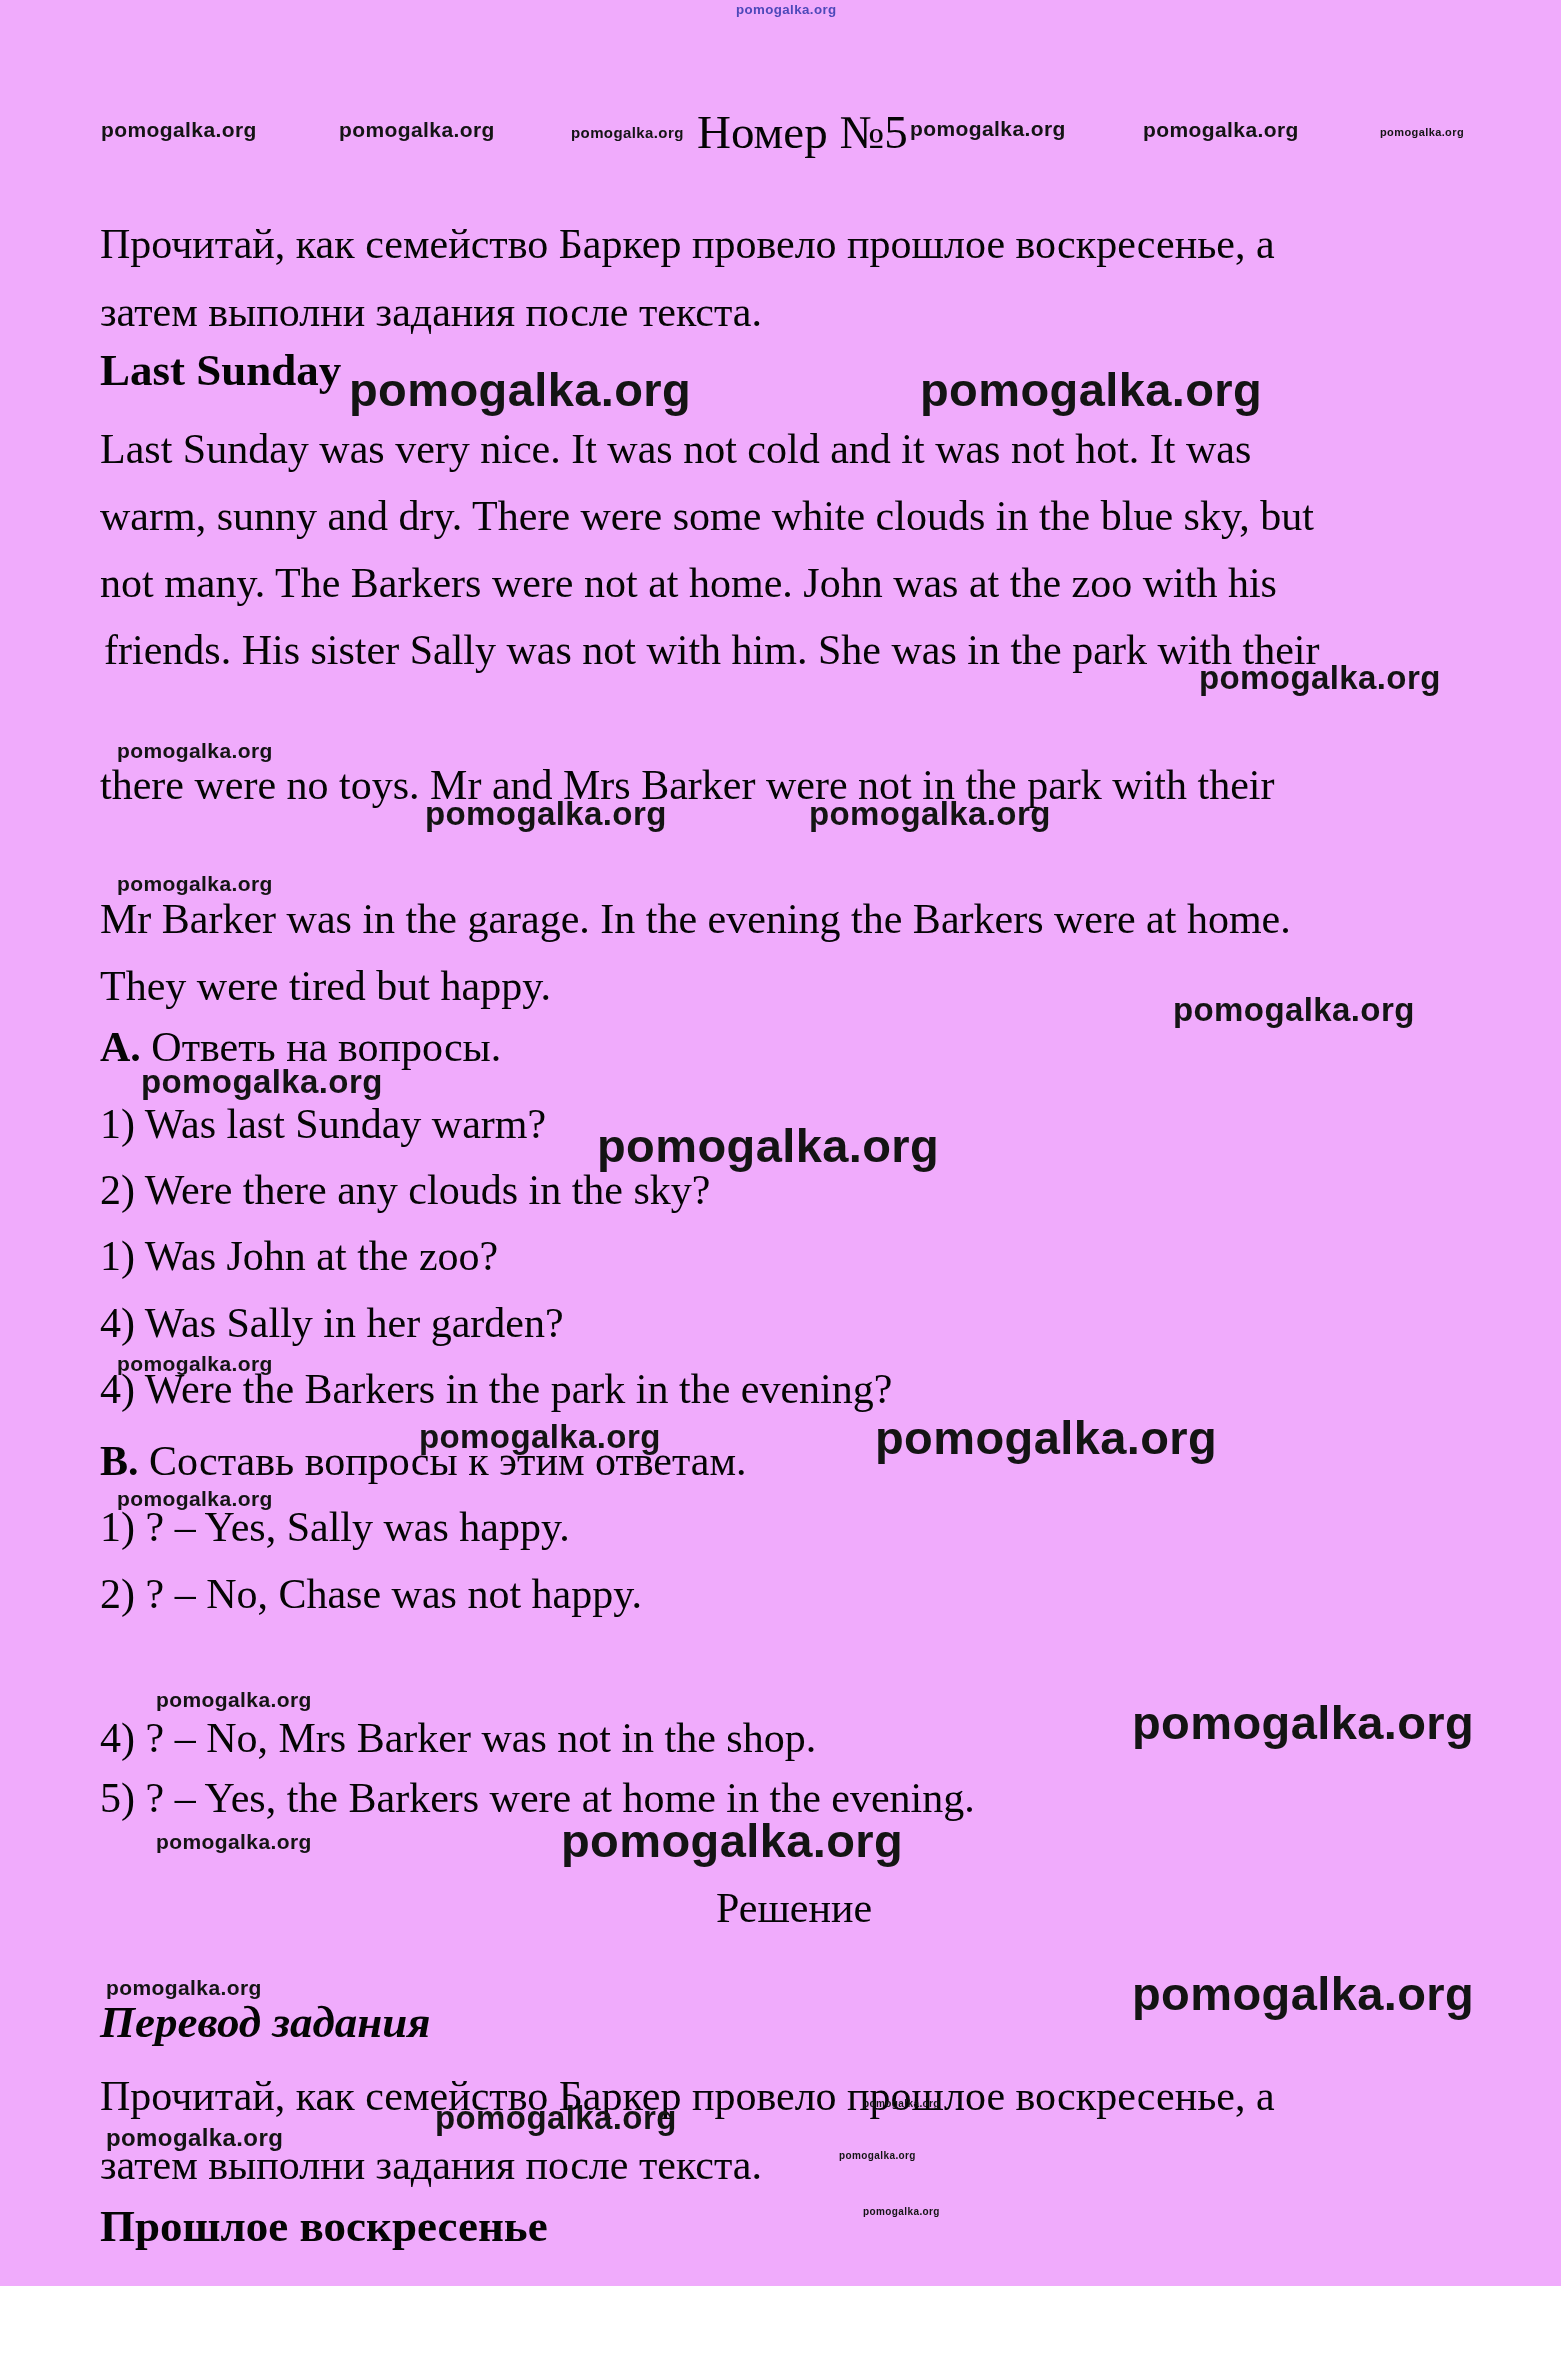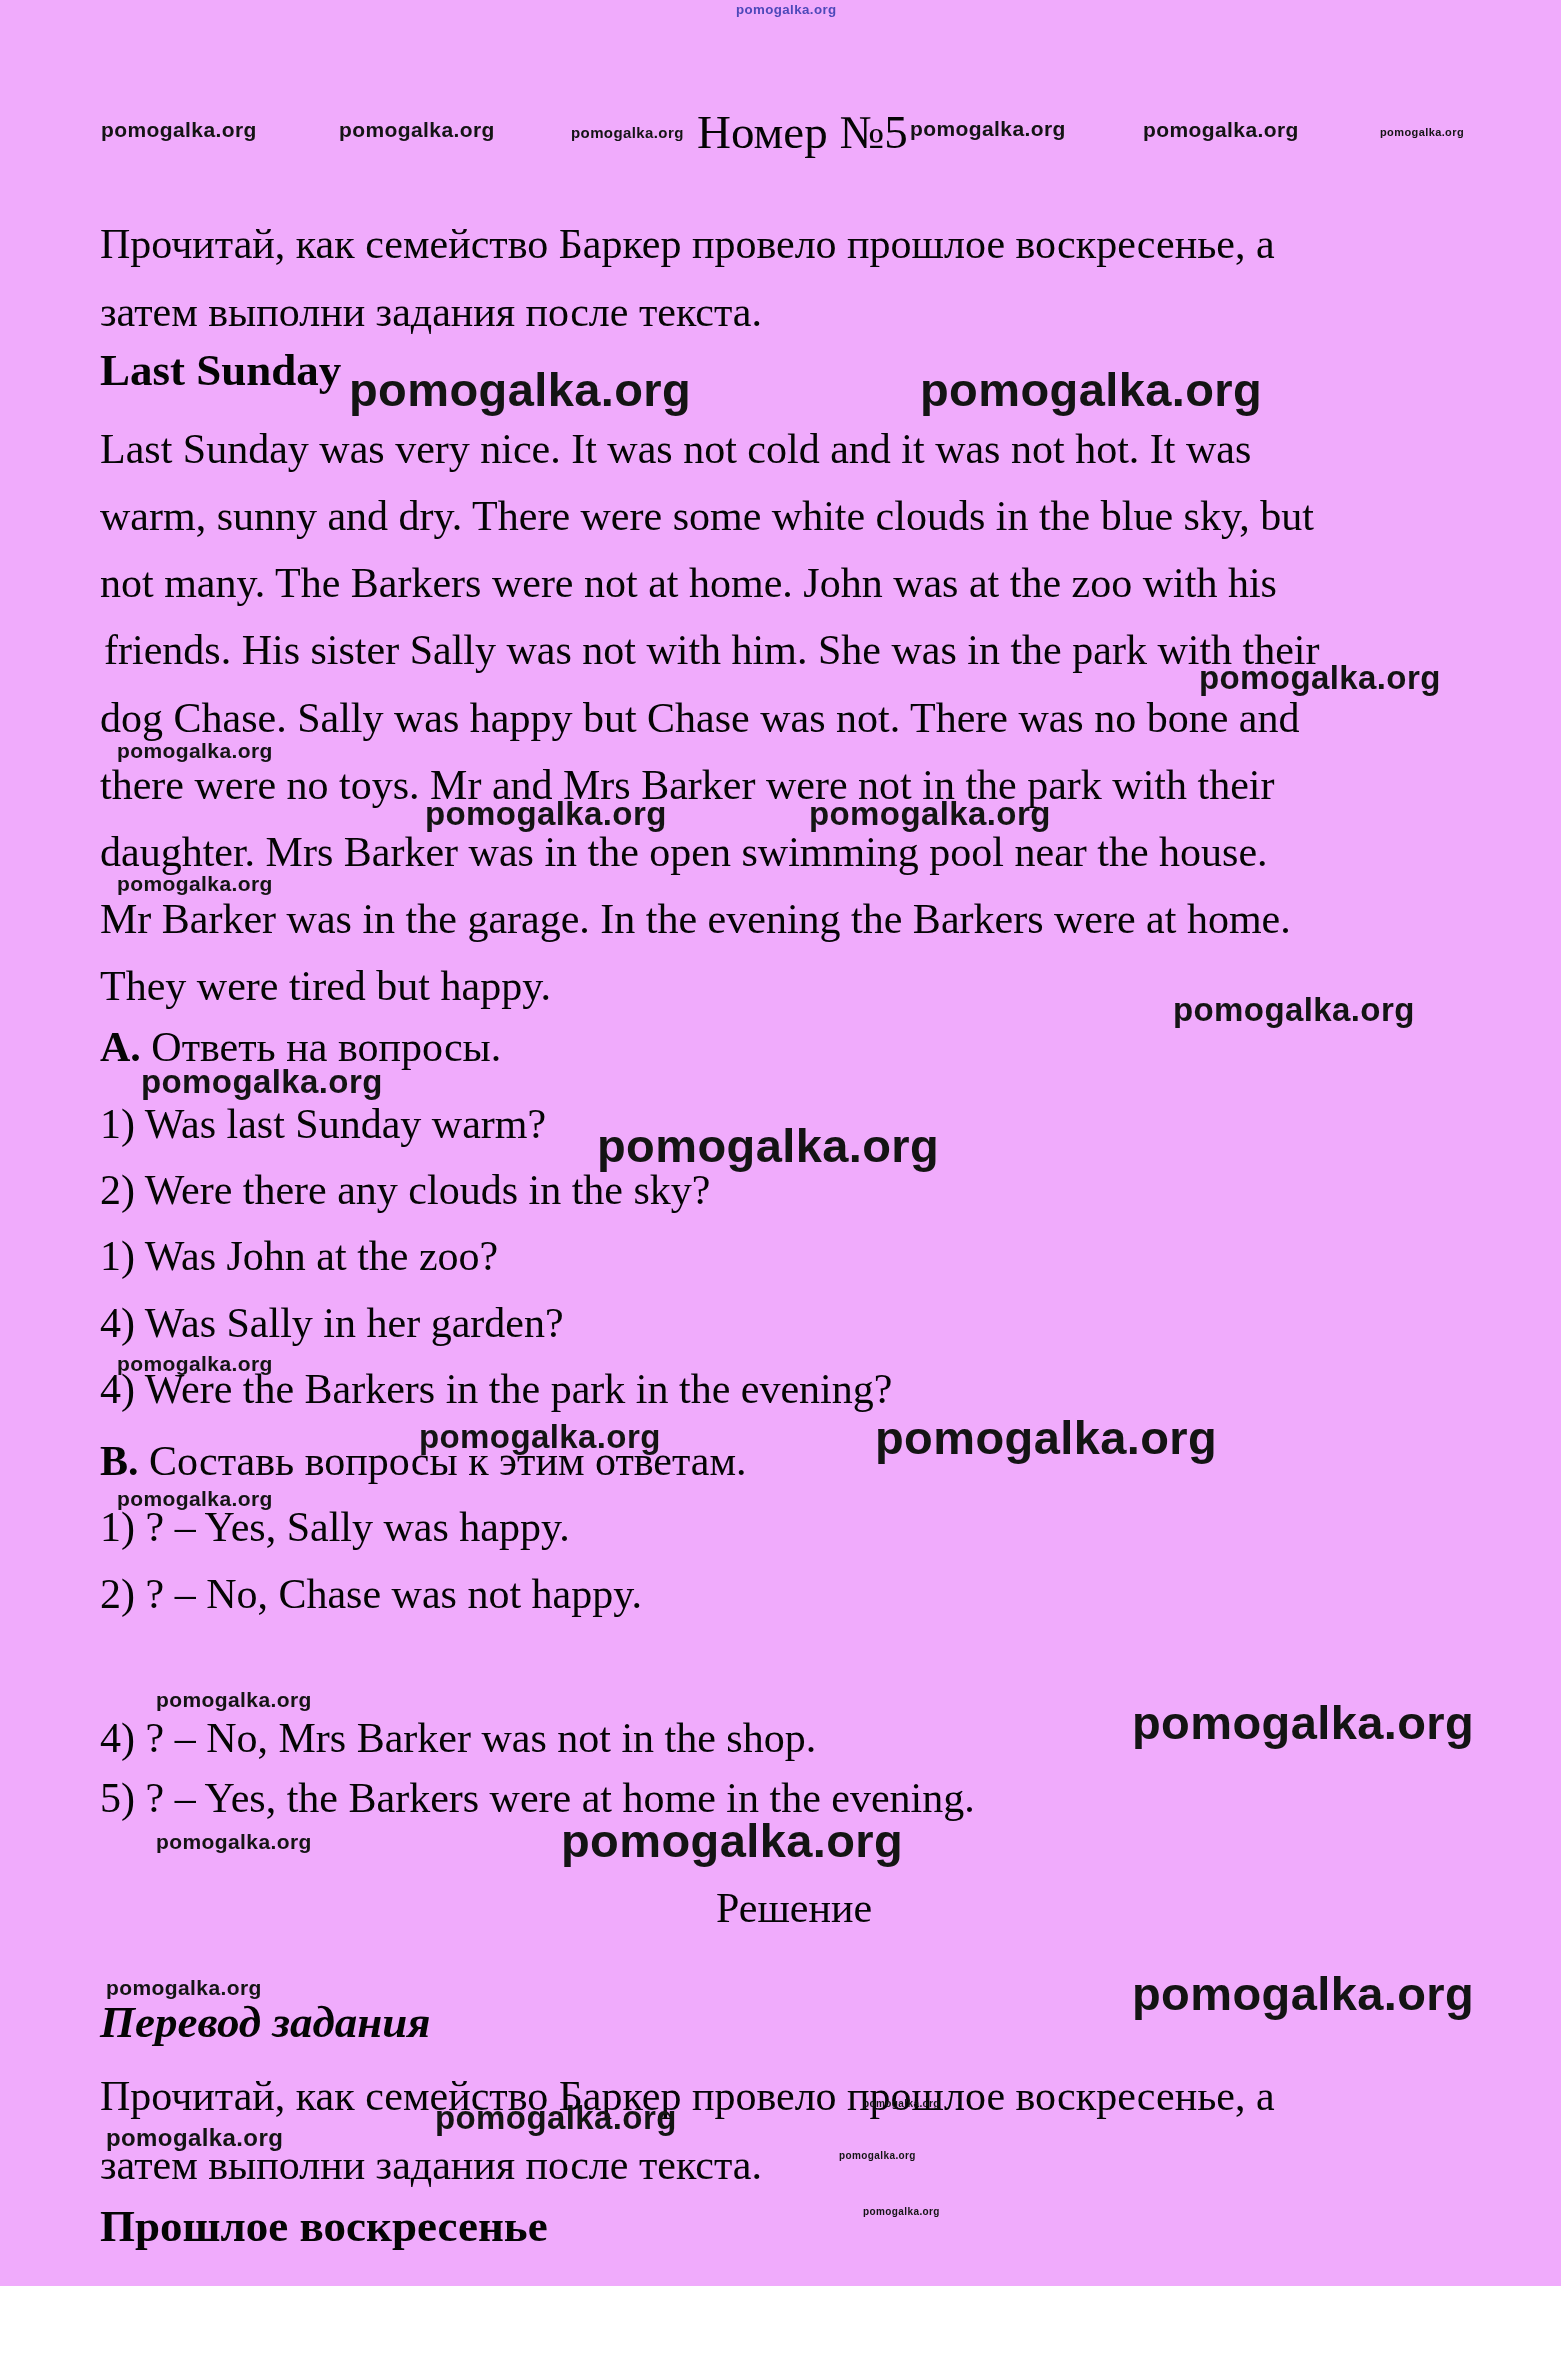--- a/index.html
+++ b/index.html
@@ -84,23 +84,21 @@
 
   <div class="t h-bold" style="left:100px; top:348px;">Last Sunday</div>
 
   <span class="wm wm-big" style="left:349px;  top:366px;">pomogalka.org</span>
   <span class="wm wm-big" style="left:920px; top:366px;">pomogalka.org</span>
 
   <div class="t" style="left:100px; top:428px;">Last Sunday was very nice. It was not cold and it was not hot. It was</div>
   <div class="t" style="left:100px; top:495px;">warm, sunny and dry. There were some white clouds in the blue sky, but</div>
   <div class="t" style="left:100px; top:562px;">not many. The Barkers were not at home. John was at the zoo with his</div>
   <div class="t" style="left:104px; top:629px;">friends. His sister Sally was not with him. She was in the park with their</div>
-  <div class="t" style="left:100px; top:697px;">dog Chase. Sally was happy but Chase was not. There was no bone and</div>
   <div class="t" style="left:100px; top:764px;">there were no toys. Mr and Mrs Barker were not in the park with their</div>
-  <div class="t" style="left:100px; top:831px;">daughter. Mrs Barker was in the open swimming pool near the house.</div>
   <div class="t" style="left:100px; top:898px;">Mr Barker was in the garage. In the evening the Barkers were at home.</div>
   <div class="t" style="left:100px; top:965px;">They were tired but happy.</div>
 
   <span class="wm wm-md" style="left:1199px; top:661px;">pomogalka.org</span>
   <span class="wm wm-sm" style="left:117px;  top:740px;">pomogalka.org</span>
   <span class="wm wm-md" style="left:425px;  top:797px;">pomogalka.org</span>
   <span class="wm wm-md" style="left:809px; top:797px;">pomogalka.org</span>
   <span class="wm wm-sm" style="left:117px;  top:873px;">pomogalka.org</span>
   <span class="wm wm-md" style="left:1173px; top:993px;">pomogalka.org</span>
 

